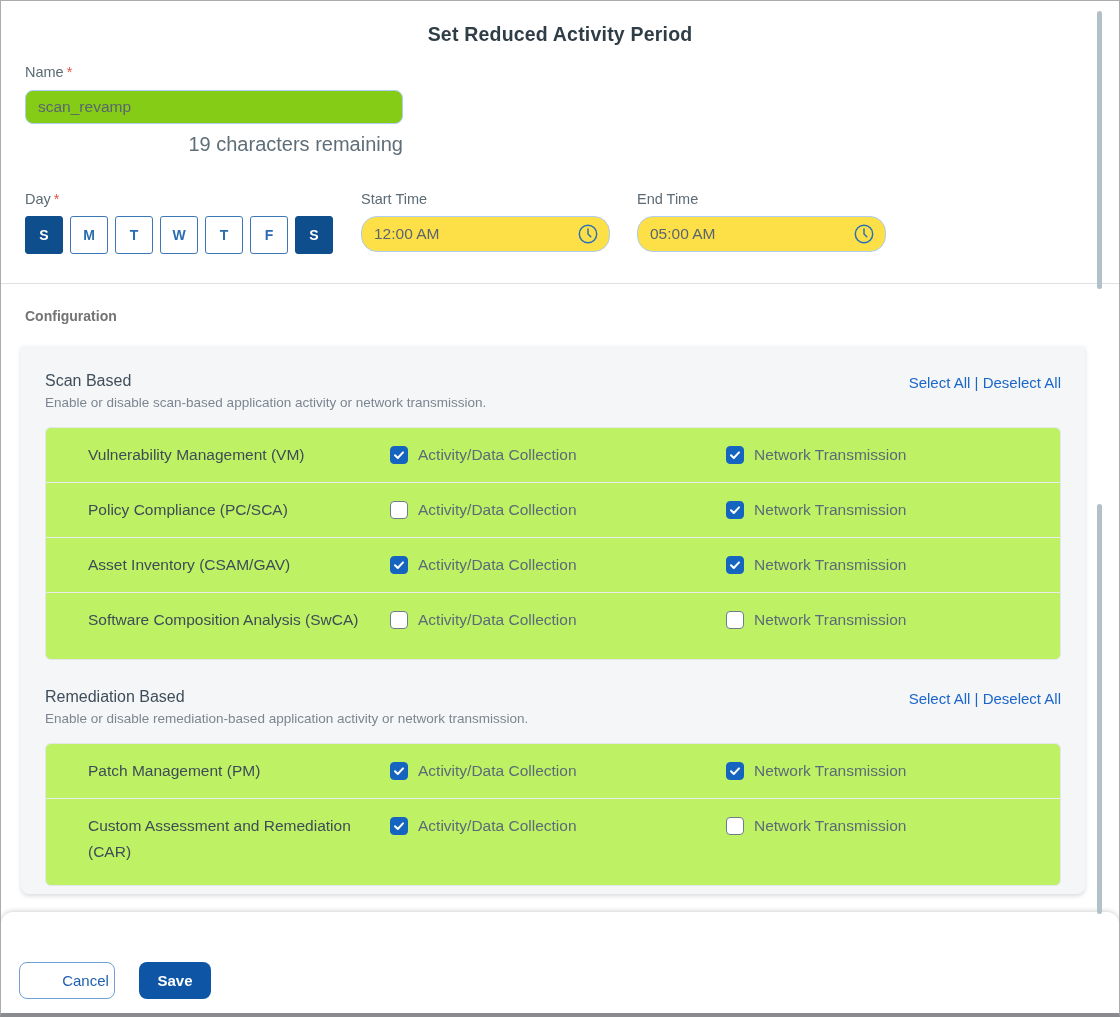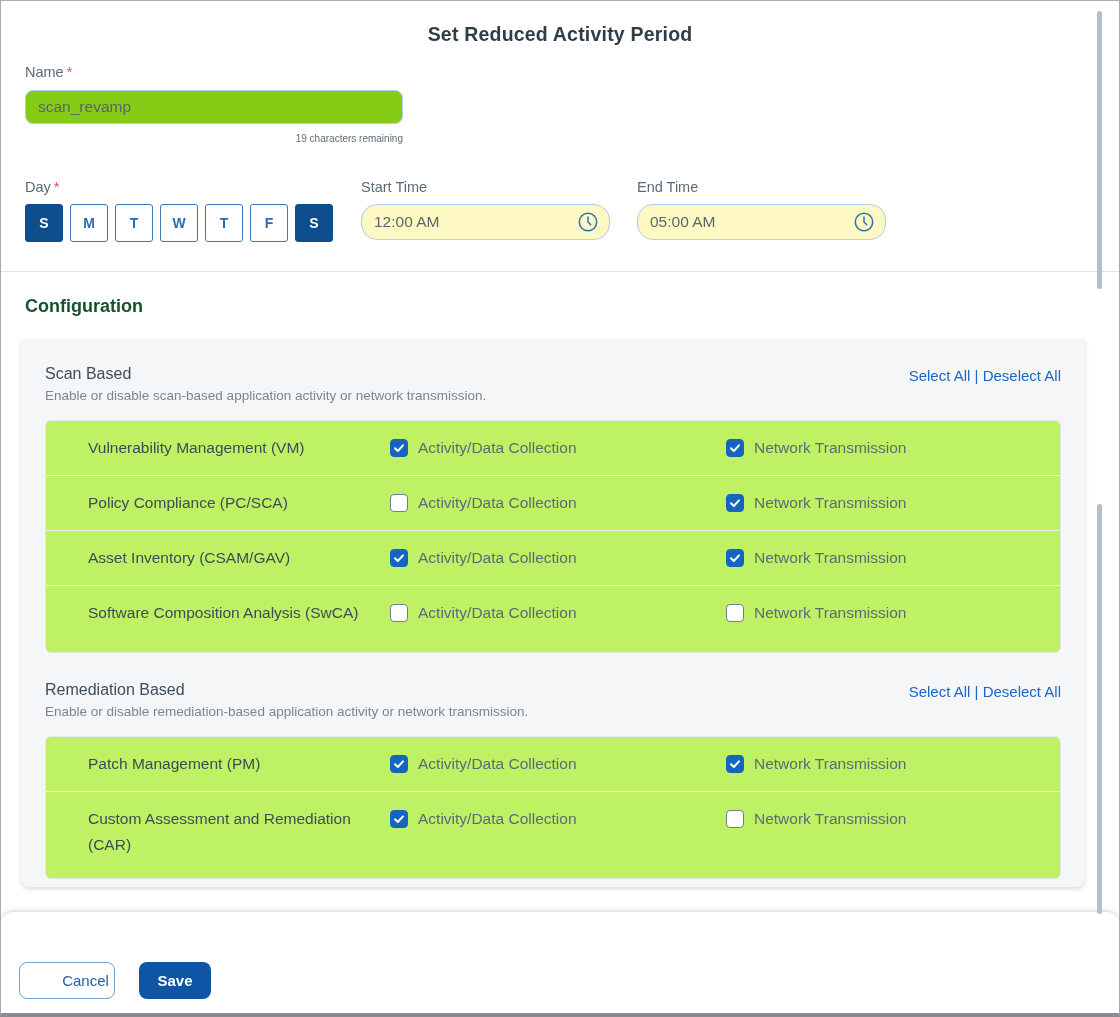--- a/index.html
+++ b/index.html
@@ -34,21 +34,21 @@
     border: 1px solid #aecdf0; border-radius: 8px;
     padding: 0 12px;
     font-family: "Liberation Sans", sans-serif;
     font-size: 15.5px; color: #5b6570;
     outline: none; background: #84cc16;
     display: block;
   }
   .helper {
     width: 378px; margin-top: 9px;
     text-align: right;
-    font-size: 10px; color: #5f6e78;
+    font-size: 20px; color: #5f6e78;
   }
 
   .row2 { display: flex; margin: 35px 24px 0 24px; }
   .day-group { width: 336px; }
   .day-buttons { display: flex; margin-top: 9px; }
   .day-btn {
     width: 38px; height: 38px; margin-right: 7px;
     border: 1px solid #3c78b8; border-radius: 3px;
     background: #ffffff; color: #2a6db2;
     font-family: "Liberation Sans", sans-serif;
@@ -60,30 +60,30 @@
 
   .time-group { width: 249px; }
   .time-group + .time-group { margin-left: 27px; }
   .time-group:first-of-type { margin-left: 0; }
   .time-field {
     margin-top: 9px;
     height: 36px; width: 249px;
     border: 1px solid #aecdf0; border-radius: 16px;
     display: flex; align-items: center;
     padding: 0 10px 0 12px;
-    background: #fef9c3;
+    background: #fde047;
   }
   .time-value { flex: 1; font-size: 15.5px; color: #5b6570; }
   .clock-icon { width: 22px; height: 22px; cursor: pointer; }
 
   .divider { margin-top: 29px; border-top: 1px solid #dfe1e3; }
 
   .config-heading {
     margin: 24px 24px 0 24px;
-    font-size: 18px; font-weight: bold; color: #14532d;
+    font-size: 14px; font-weight: bold; color: #737373;
   }
 
   .config-panel {
     margin: 22px 34px 0 20px;
     background: #f5f6f8;
     border-radius: 2px 2px 8px 8px;
     box-shadow: 0 2px 4px rgba(80,90,100,0.22);
     padding: 26px 24px 8px 24px;
   }
 

